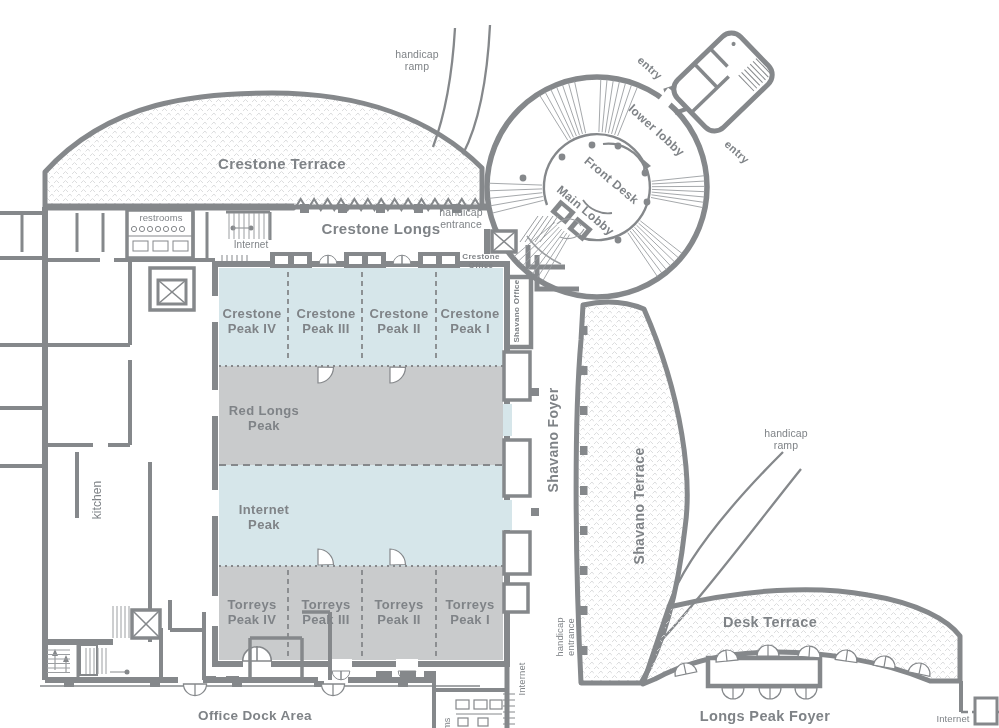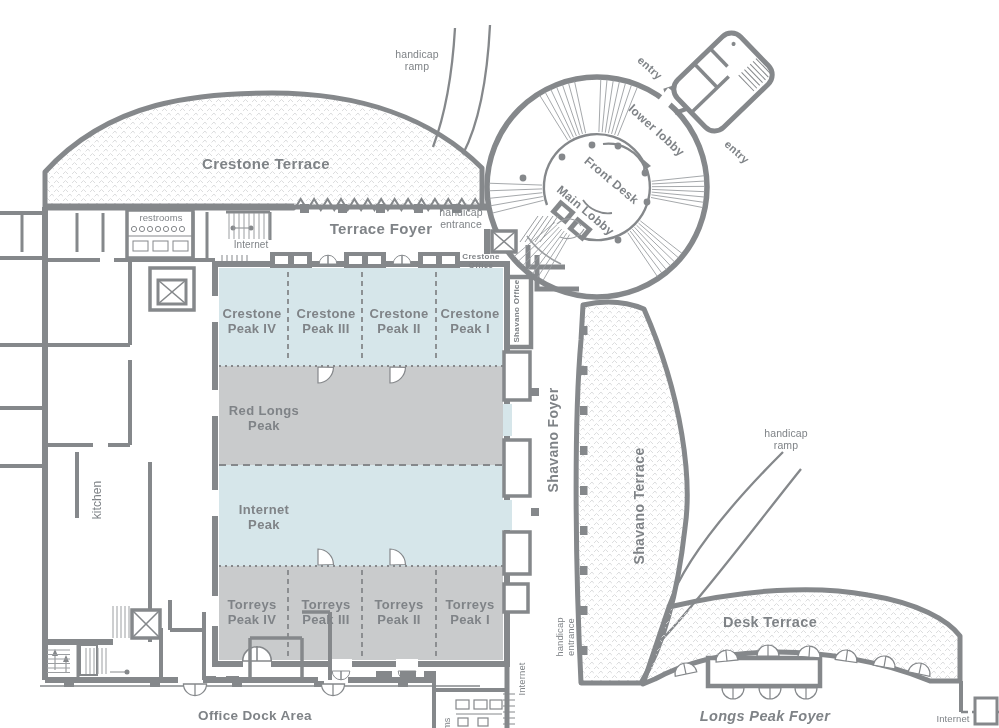--- a/index.html
+++ b/index.html
@@ -384,24 +384,24 @@
       <circle cx="150" cy="229" r="2.6" fill="none" stroke="#85888b" stroke-width="1"></circle>
       <circle cx="158" cy="229" r="2.6" fill="none" stroke="#85888b" stroke-width="1"></circle>
       <circle cx="166" cy="229" r="2.6" fill="none" stroke="#85888b" stroke-width="1"></circle>
       <circle cx="174" cy="229" r="2.6" fill="none" stroke="#85888b" stroke-width="1"></circle>
       <circle cx="182" cy="229" r="2.6" fill="none" stroke="#85888b" stroke-width="1"></circle>
       <rect x="133" y="241" width="15" height="10" fill="none" stroke="#85888b" stroke-width="1"></rect>
       <rect x="153" y="241" width="15" height="10" fill="none" stroke="#85888b" stroke-width="1"></rect>
       <rect x="173" y="241" width="15" height="10" fill="none" stroke="#85888b" stroke-width="1"></rect>
     </svg>
 
-<div class="lbl" style="left:266px;top:164px;font-size:15px;text-align:center;">Crestone Terrace</div>
+<div class="lbl" style="left:282px;top:164px;font-size:15px;text-align:center;">Crestone Terrace</div>
 <div class="lbl w5" style="left:417px;top:61px;font-size:10.5px;">handicap
 ramp</div>
-<div class="lbl" style="left:381px;top:229px;font-size:15px;">Terrace Foyer</div>
+<div class="lbl" style="left:381px;top:229px;font-size:15px;">Crestone Longs</div>
 <div class="lbl w5" style="left:461px;top:219px;font-size:10.5px;">handicap
 entrance</div>
 <div class="lbl w5" style="left:161px;top:218px;font-size:9.5px;">restrooms</div>
 <div class="lbl w5" style="left:251px;top:245px;font-size:10px;">Internet</div>
 <div class="lbl r42" style="left:650px;top:68px;font-size:11px;">entry</div>
 <div class="lbl r42" style="left:737px;top:152px;font-size:11px;">entry</div>
 <div class="lbl r42" style="left:656px;top:131px;font-size:12px;">lower lobby</div>
 <div class="lbl r40 w7" style="left:611px;top:181px;font-size:12px;">Front Desk</div>
 <div class="lbl r40" style="left:585px;top:211px;font-size:12px;">Main Lobby</div>
 <div class="lbl w7" style="left:481px;top:261px;font-size:8px;">Crestone
@@ -427,21 +427,21 @@
 <div class="lbl" style="left:399px;top:613px;font-size:13px;">Torreys
 Peak II</div>
 <div class="lbl" style="left:470px;top:613px;font-size:13px;">Torreys
 Peak I</div>
 
 <div class="lbl rm90" style="left:554px;top:440px;font-size:14px;">Shavano Foyer</div>
 <div class="lbl rm90" style="left:640px;top:506px;font-size:14px;">Shavano Terrace</div>
 <div class="lbl w5" style="left:786px;top:440px;font-size:10.5px;">handicap
 ramp</div>
 <div class="lbl w7" style="left:770px;top:622px;font-size:14.5px;">Desk Terrace</div>
-<div class="lbl" style="left:765px;top:716px;font-size:14.5px;font-style:italic;">Longs Peak Foyer</div>
+<div class="lbl" style="left:765px;top:716px;font-size:14.5px;">Longs Peak Foyer</div>
 <div class="lbl rm90 w5" style="left:566px;top:637px;font-size:9.5px;">handicap
 entrance</div>
 <div class="lbl w7" style="left:255px;top:716px;font-size:13.5px;">Office Dock Area</div>
 <div class="lbl rm90 w5" style="left:98px;top:500px;font-size:12px;">kitchen</div>
 <div class="lbl rm90 w5" style="left:522px;top:679px;font-size:9.5px;">Internet</div>
 <div class="lbl w5" style="left:953px;top:719px;font-size:9.5px;">Internet</div>
 <div class="lbl rm90 w5" style="left:447px;top:738px;font-size:9px;">restrooms</div>
 
 </div>
 

